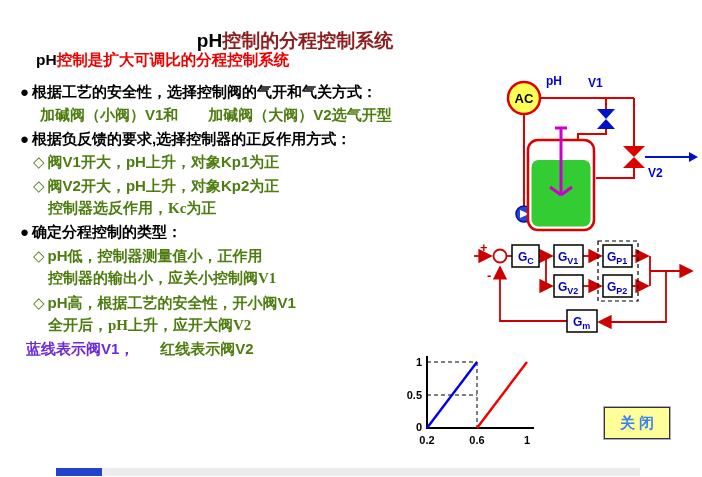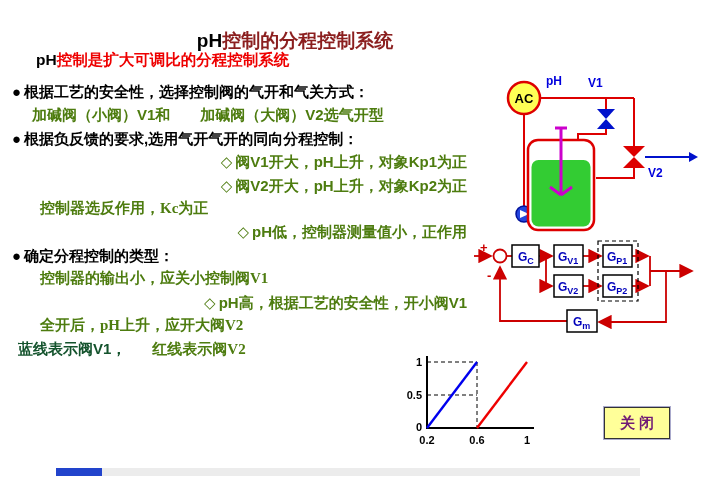--- a/index.html
+++ b/index.html
@@ -6,71 +6,71 @@
   .slide{
     position:relative;width:702px;height:477px;background:#ffffff;overflow:hidden;
     font-family:"Liberation Sans","DejaVu Sans",sans-serif;font-weight:bold;
     outline:1px solid #d8d8d8;
   }
   .title{position:absolute;left:60px;top:28px;width:470px;margin:0;text-align:center;font-size:19px;}
   .t-black{color:#000000;}
   .t-maroon{color:#8b1f1f;}
   .t-red{color:#ee0000;}
   .intro{position:absolute;left:36px;top:50px;font-size:15.5px;white-space:nowrap;}
-  .text-col{position:absolute;left:12px;top:80px;width:455px;}
+  .text-col{position:absolute;left:20px;top:80px;width:455px;}
   .line{line-height:23.4px;font-size:15px;white-space:nowrap;}
   .red{color:#4d7c0f;}
   .black{color:#000000;}
-  .blue{color:#14532d;}
+  .blue{color:#6d28d9;}
   .ind-sub1{padding-left:20px;}
-  .ind-d{padding-left:13px;text-align:right;}
+  .ind-d{padding-left:13px;}
   .ind-sub2{padding-left:28px;font-family:Liberation Serif, serif;}
   .ind-note{padding-left:6px;}
   .marker{margin-right:3px;}
-  .note2-red{margin-left:26px;font-family:Liberation Serif, serif;}
+  .note2-red{margin-left:26px;}
   svg{position:absolute;}
   .process-svg{left:466px;top:68px;width:236px;height:174px;}
   .block-svg{left:470px;top:240px;width:232px;height:106px;}
   .chart-svg{left:402px;top:350px;width:148px;height:100px;}
   .p-red{stroke:#dd0000;stroke-width:2;fill:none;}
   .p-blue{stroke:#0011cc;stroke-width:2;fill:none;}
   .blk{stroke:#000000;stroke-width:1.5;fill:#ffffff;}
   .bd-line{stroke:#cc0000;stroke-width:1.8;fill:none;}
   .blk-label{fill:#0000bb;font-size:12px;font-weight:bold;font-family:"Liberation Sans","DejaVu Sans",sans-serif;}
   .blk-label .sub{font-size:9px;}
   .sign{fill:#cc0000;font-size:13px;font-weight:bold;}
   .axis-label{fill:#000000;font-size:11px;font-weight:bold;font-family:"Liberation Sans","DejaVu Sans",sans-serif;}
   .diag-label{font-size:12px;font-weight:bold;fill:#0000dd;font-family:"Liberation Sans","DejaVu Sans",sans-serif;}
   .close-btn{
     position:absolute;left:604px;top:407px;width:64px;height:30px;
     background:#ffff99;border:1px solid #333333;box-shadow:0 0 0 1px #aaaacc;
     display:flex;align-items:center;justify-content:center;
-    color:#701a75;font-size:15px;cursor:pointer;
+    color:#3b82f6;font-size:15px;cursor:pointer;
   }
   .seek-track{position:absolute;left:56px;bottom:1px;width:584px;height:8px;background:#ececec;}
   .seek-fill{width:46px;height:100%;background:#2244cc;}
 </style>
 </head>
 <body>
 
 <div class="slide">
 
   <h1 class="title"><span class="t-black">pH</span><span class="t-maroon">控制的分程控制系统</span></h1>
 
   <div class="intro"><span class="t-black">pH</span><span class="t-red">控制是扩大可调比的分程控制系统</span></div>
 
   <div class="text-col">
     <div class="line black"><span class="marker">●</span><span>根据工艺的安全性，选择控制阀的气开和气关方式：</span></div>
     <div class="line red ind-sub1"><span>加碱阀（小阀）V1和　　加碱阀（大阀）V2选气开型</span></div>
-    <div class="line black"><span class="marker">●</span><span>根据负反馈的要求,选用气开气开的同向分程控制：</span></div>
+    <div class="line black"><span class="marker">●</span><span>根据负反馈的要求,选择控制器的正反作用方式：</span></div>
     <div class="line red ind-d"><span class="marker">◇</span><span>阀V1开大，pH上升，对象Kp1为正</span></div>
     <div class="line red ind-d"><span class="marker">◇</span><span>阀V2开大，pH上升，对象Kp2为正</span></div>
     <div class="line red ind-sub2"><span>控制器选反作用，Kc为正</span></div>
+    <div class="line black"><span class="marker">●</span><span>确定分程控制的类型：</span></div>
     <div class="line red ind-d"><span class="marker">◇</span><span>pH低，控制器测量值小，正作用</span></div>
-    <div class="line black"><span class="marker">●</span><span>确定分程控制的类型：</span></div>
     <div class="line red ind-sub2"><span>控制器的输出小，应关小控制阀V1</span></div>
     <div class="line red ind-d"><span class="marker">◇</span><span>pH高，根据工艺的安全性，开小阀V1</span></div>
     <div class="line red ind-sub2"><span>全开后，pH上升，应开大阀V2</span></div>
     <div class="line ind-note"><span class="blue">蓝线表示阀V1，</span><span class="red note2-red">红线表示阀V2</span></div>
   </div>
 
   <svg class="process-svg" viewBox="0 0 236 174">
     <g>
       <path class="p-red" d="M75 30 H168"></path>
       <path class="p-red" d="M140 30 V41"></path>

